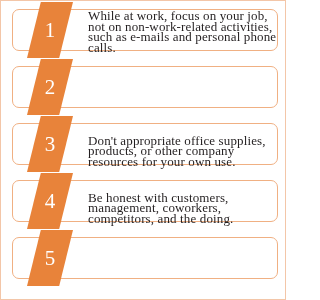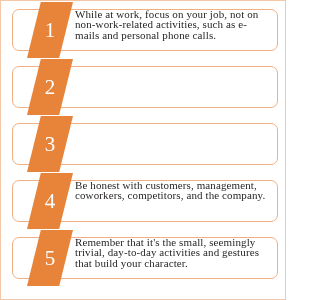--- a/index.html
+++ b/index.html
@@ -73,28 +73,28 @@
     align-items: center;
     justify-content: center;
     color: #ffffff;
     font-size: 21px;
     line-height: 1;
     font-family: "Liberation Serif", "DejaVu Serif", serif;
   }
 
   .tip-text {
     position: absolute;
-    left: 74px;
+    left: 87px;
     top: 8px;
     width: 192px;
     height: 44px;
     display: flex;
-    align-items: flex-start;
+    align-items: flex-end;
     color: #231f20;
-    font-size: 11px;
+    font-size: 13px;
     line-height: 10.4px;
     font-family: "Liberation Serif", "DejaVu Serif", serif;
     letter-spacing: 0.01em;
   }
   .tip-text > span {
     display: block;
   }
 </style>
 </head>
 <body>
@@ -114,34 +114,34 @@
     <div class="tip-row" style="top:57px;">
       <div class="tip-card"></div>
       <div class="tip-badge"></div>
       <div class="tip-number">2</div>
     </div>
 
     <div class="tip-row" style="top:114px;">
       <div class="tip-card"></div>
       <div class="tip-badge"></div>
       <div class="tip-number">3</div>
+      <div class="tip-text">
+          <span>Don't appropriate office supplies, products, or other company resources for your own use.</span>
+        </div>
     </div>
 
     <div class="tip-row" style="top:171px;">
       <div class="tip-card"></div>
       <div class="tip-badge"></div>
       <div class="tip-number">4</div>
       <div class="tip-text">
-          <span>Be honest with customers, management, coworkers, competitors, and the company.</span>
+          <span>Be honest with customers, management, coworkers, competitors, and the doing.</span>
         </div>
     </div>
 
     <div class="tip-row" style="top:228px;">
       <div class="tip-card"></div>
       <div class="tip-badge"></div>
       <div class="tip-number">5</div>
-      <div class="tip-text">
-          <span>Remember that it's the small, seemingly trivial, day-to-day activities and gestures that build your character.</span>
-        </div>
     </div>
 
   </div>
 </div>
 
 </body></html>

